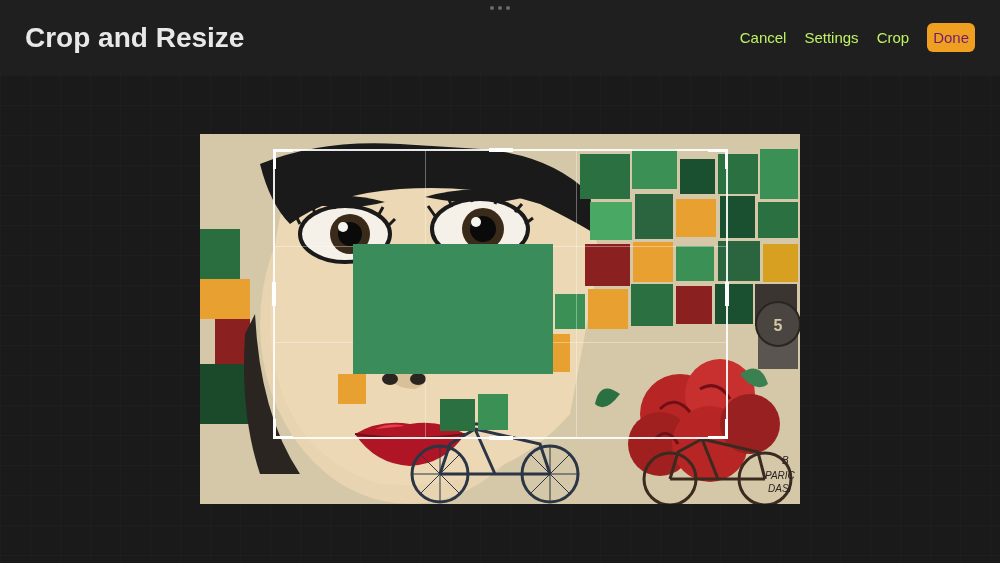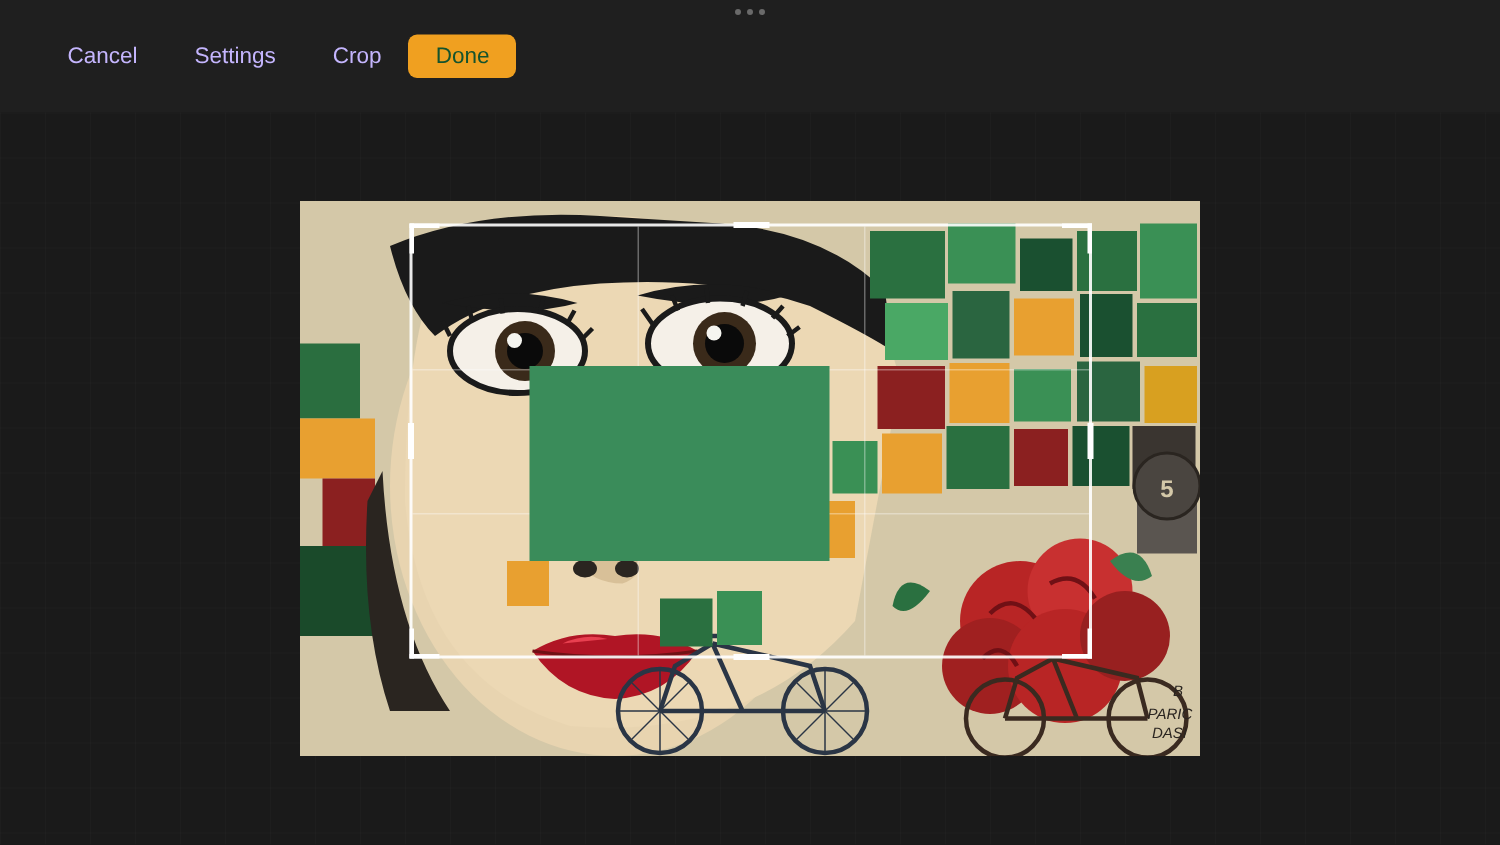--- a/index.html
+++ b/index.html
@@ -48,35 +48,34 @@
       font-weight: 600;
     }
     
     .header-actions {
       display: flex;
       align-items: center;
       gap: 18px;
     }
     
     .text-btn {
-      color: #c4b5fd;
+      color: #bef264;
       font-size: 15px;
       cursor: pointer;
       background: none;
       border: none;
       font-family: inherit;
-      margin-left: 20px;
     }
     
     .done-btn {
       background: #f0a020;
-      color: #14532d;
+      color: #701a75;
       font-size: 15px;
       font-weight: 500;
-      padding: 6px 18px;
+      padding: 6px 6px;
       border-radius: 6px;
       border: none;
       cursor: pointer;
       font-family: inherit;
     }
     
     .canvas-area {
       position: absolute;
       top: 75px;
       left: 0;
@@ -175,20 +174,21 @@
 </head>
 <body>
 
 <div class="drag-handle">
   <div class="drag-dot"></div>
   <div class="drag-dot"></div>
   <div class="drag-dot"></div>
 </div>
 
 <div class="header">
+  <div class="title">Crop and Resize</div>
   <div class="header-actions">
     <button class="text-btn">Cancel</button>
     <button class="text-btn">Settings</button>
     <button class="text-btn">Crop</button>
     <button class="done-btn">Done</button>
   </div>
 </div>
 
 <div class="canvas-area">
   <div class="image-container">

